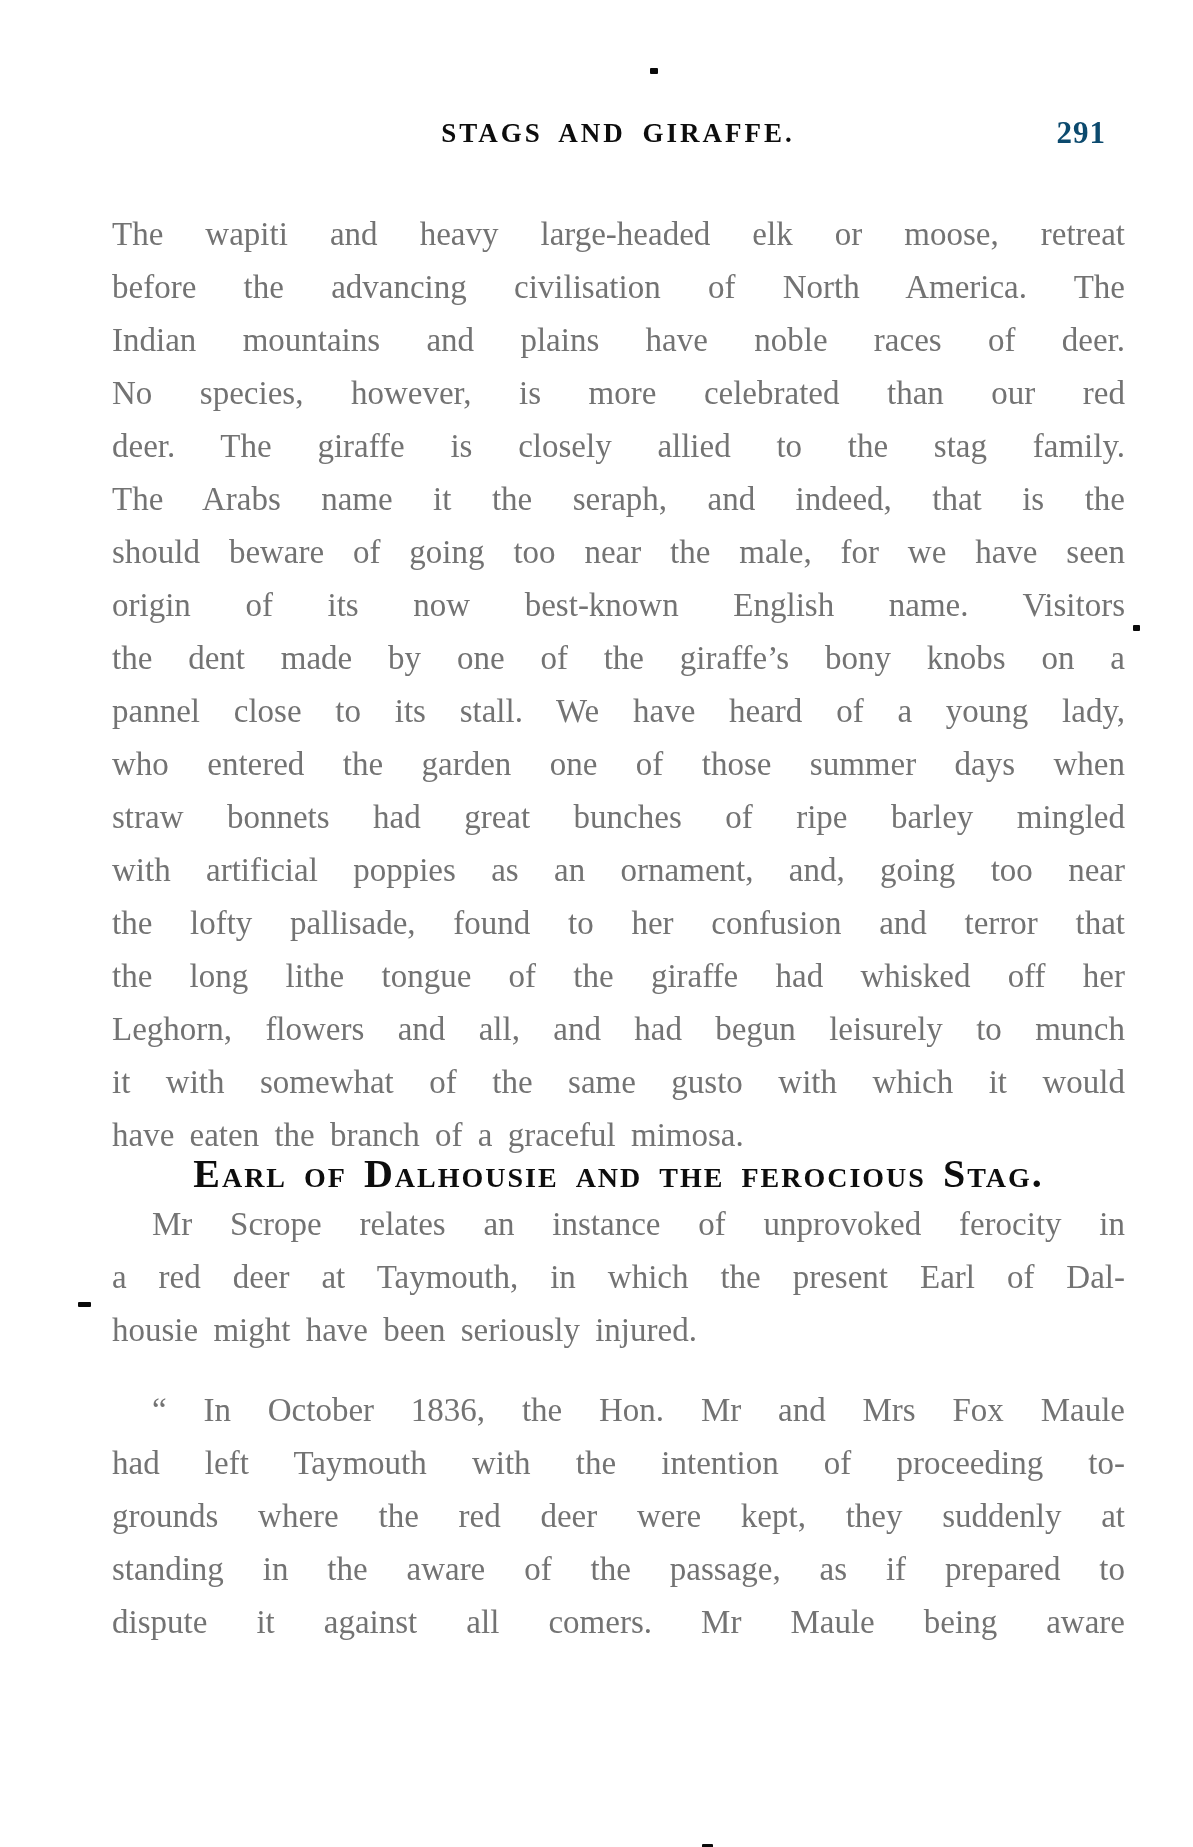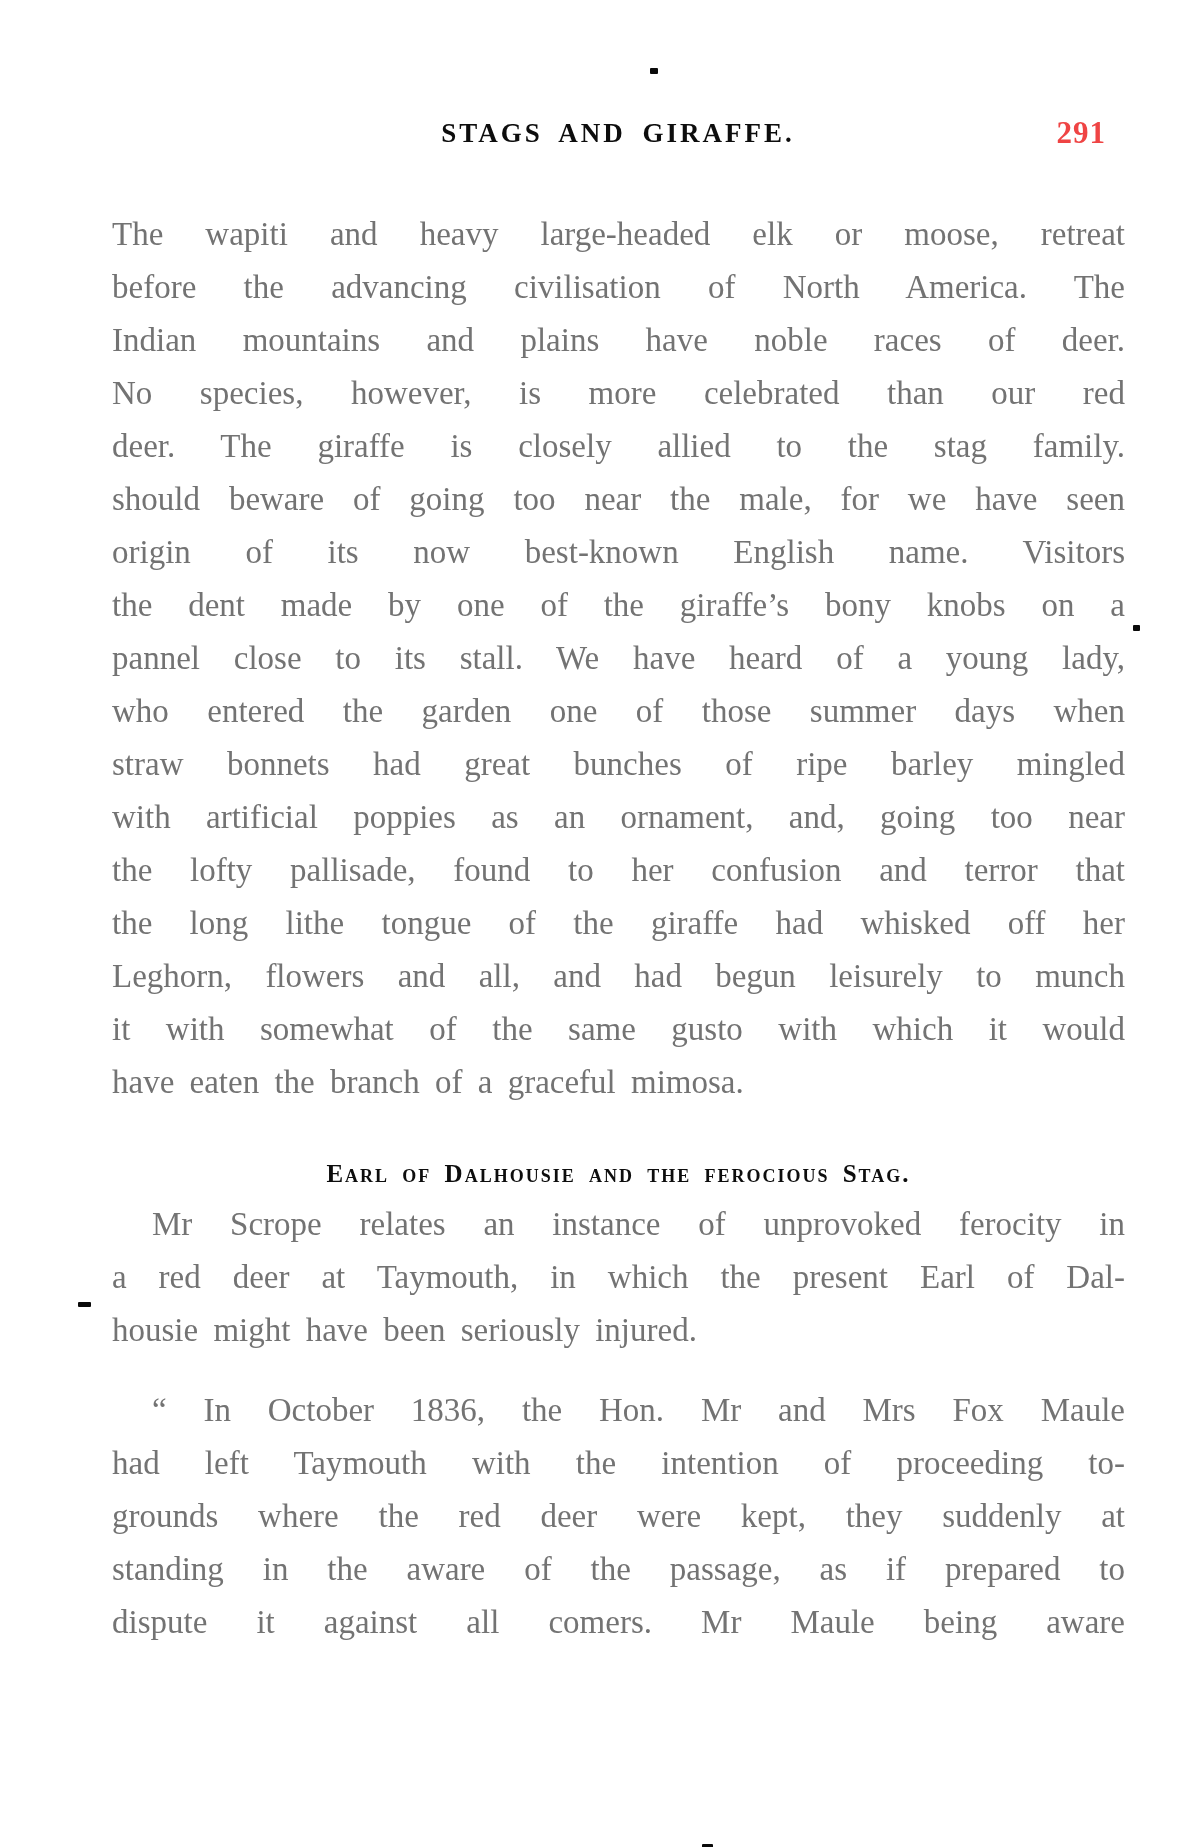--- a/index.html
+++ b/index.html
@@ -32,21 +32,21 @@
   }
   .page-number {
     position: absolute;
     top: 99px;
     left: 0;
     width: 1090px;
     text-align: right;
     font-size: 31px;
     font-weight: bold;
     letter-spacing: 1px;
-    color: #ef4444;
+    color: #0c4a6e;
   }
   
   .textblock {
     position: absolute;
     left: 92px;
     width: 1021px;
   }
   .tline {
     display: block;
     height: 49px;
@@ -68,21 +68,21 @@
   .para-3 .tline:first-child { text-indent: 40px; }
   
   .section-heading {
     position: absolute;
     top: 1133px;
     left: 92px;
     width: 1021px;
     height: 49px;
     line-height: 49px;
     text-align: center;
-    font-size: 25px;
+    font-size: 40px;
     font-variant: small-caps;
     letter-spacing: 2px;
     word-spacing: 5px;
     font-weight: bold;
     color: #0d0d0d;
   }
   
   .speck {
     position: absolute;
     background: #0a0a0a;
@@ -101,20 +101,21 @@
   <div class="running-head">STAGS AND GIRAFFE.</div>
 
   <div class="page-number">291</div>
 
   <div class="textblock para-1">
       <div class="tline">The wapiti and heavy large-headed elk or moose, retreat</div>
       <div class="tline">before the advancing civilisation of North America. The</div>
       <div class="tline">Indian mountains and plains have noble races of deer.</div>
       <div class="tline">No species, however, is more celebrated than our red</div>
       <div class="tline">deer. The giraffe is closely allied to the stag family.</div>
+      <div class="tline">The Arabs name it the seraph, and indeed, that is the</div>
       <div class="tline">should beware of going too near the male, for we have seen</div>
       <div class="tline">origin of its now best-known English name. Visitors</div>
       <div class="tline">the dent made by one of the giraffe’s bony knobs on a</div>
       <div class="tline">pannel close to its stall. We have heard of a young lady,</div>
       <div class="tline">who entered the garden one of those summer days when</div>
       <div class="tline">straw bonnets had great bunches of ripe barley mingled</div>
       <div class="tline">with artificial poppies as an ornament, and, going too near</div>
       <div class="tline">the lofty pallisade, found to her confusion and terror that</div>
       <div class="tline">the long lithe tongue of the giraffe had whisked off her</div>
       <div class="tline">Leghorn, flowers and all, and had begun leisurely to munch</div>

